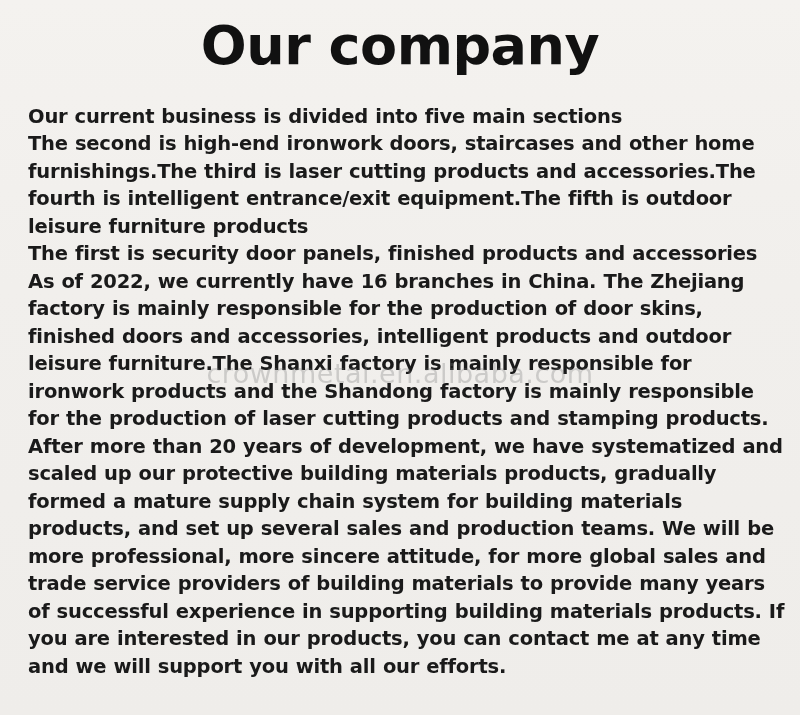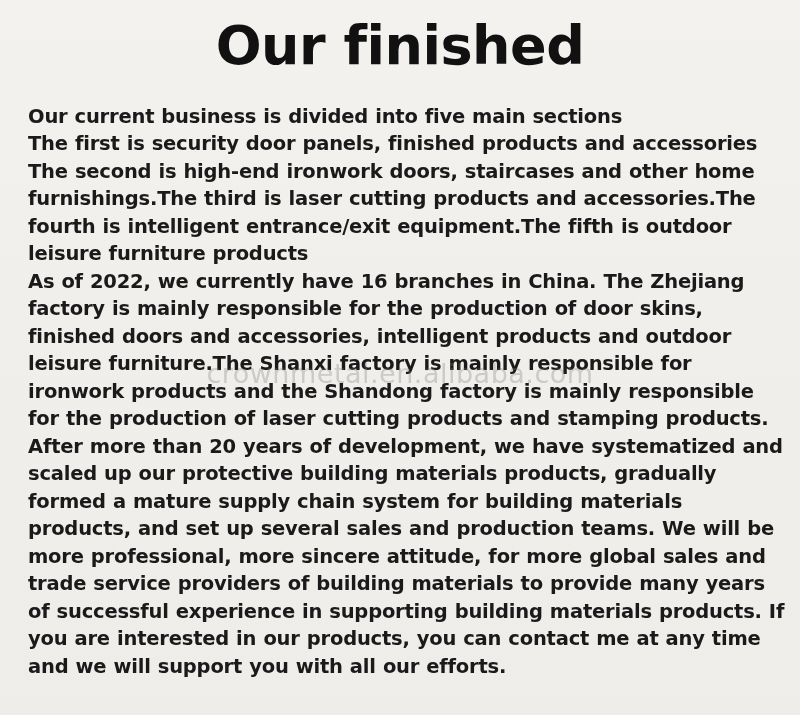--- a/index.html
+++ b/index.html
@@ -60,25 +60,25 @@
     pointer-events: none;
     user-select: none;
     font-weight: 400;
   }
 </style>
 </head>
 <body>
 
 <div class="page">
 
-  <h1 class="page-title">Our finished</h1>
+  <h1 class="page-title">Our company</h1>
 
   <div class="body-text">
     <p class="para">Our current business is divided into five main sections</p>
+    <p class="para">The second is high-end ironwork doors, staircases and other home furnishings.The third is laser cutting products and accessories.The fourth is intelligent entrance/exit equipment.The fifth is outdoor leisure furniture products</p>
     <p class="para">The first is security door panels, finished products and accessories</p>
-    <p class="para">The second is high-end ironwork doors, staircases and other home furnishings.The third is laser cutting products and accessories.The fourth is intelligent entrance/exit equipment.The fifth is outdoor leisure furniture products</p>
     <p class="para">As of 2022, we currently have 16 branches in China. The Zhejiang factory is mainly responsible for the production of door skins, finished doors and accessories, intelligent products and outdoor leisure furniture.The Shanxi factory is mainly responsible for ironwork products and the Shandong factory is mainly responsible for the production of laser cutting products and stamping products.</p>
     <p class="para">After more than 20 years of development, we have systematized and scaled up our protective building materials products, gradually formed a mature supply chain system for building materials products, and set up several sales and production teams. We will be more professional, more sincere attitude, for more global sales and trade service providers of building materials to provide many years of successful experience in supporting building materials products. If you are interested in our products, you can contact me at any time and we will support you with all our efforts.</p>
   </div>
 
   <div class="watermark">crownmetal.en.alibaba.com</div>
 
 </div>
 
 </body></html>

